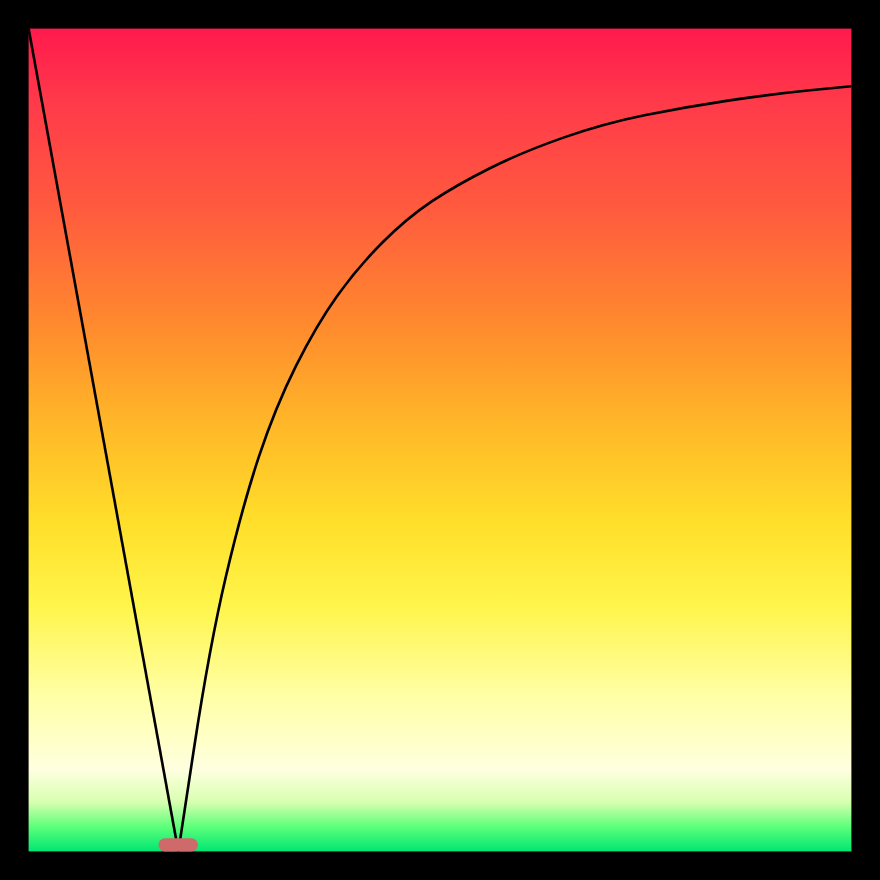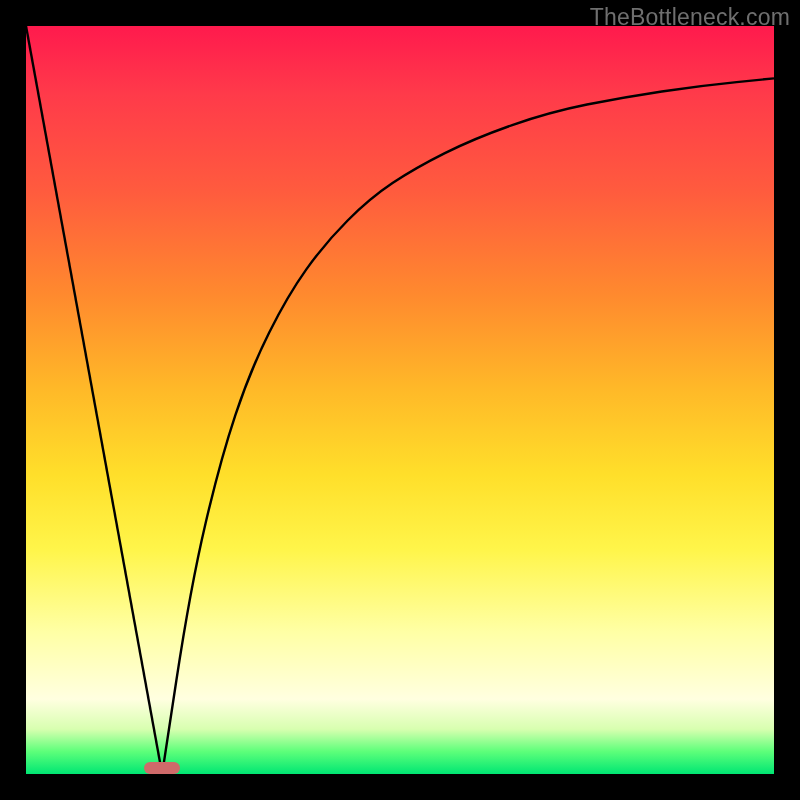--- a/index.html
+++ b/index.html
@@ -74,15 +74,14 @@
 
     <svg class="curve" viewBox="0 0 748 748" preserveAspectRatio="none">
       <path id="curve-left" fill="none" stroke="#000" stroke-width="2.4" d="M0.00 0.00 L136.14 748.00"></path>
       <path id="curve-right" fill="none" stroke="#000" stroke-width="2.4" d="M136.14 748.00 Q 136.14 748.00 150.35 654.50 Q 164.56 561.00 179.52 497.42 Q 194.48 433.84 209.44 388.96 Q 224.40 344.08 243.10 306.68 Q 261.80 269.28 280.50 243.10 Q 299.20 216.92 321.64 194.48 Q 344.08 172.04 366.52 157.08 Q 388.96 142.12 418.88 127.16 Q 448.80 112.20 486.20 99.11 Q 523.60 86.02 561.00 78.54 Q 598.40 71.06 635.80 65.45 Q 673.20 59.84 710.60 56.10 L 748.00 52.36"></path>
     </svg>
 
     <div id="marker" class="marker" style="width: 35.904px; left: 118.184px; bottom: 0px;"></div>
 
   </div>
 
-  <div class="watermark">TheBottleneck.com</div>
 
 </div>
 
 </body></html>

